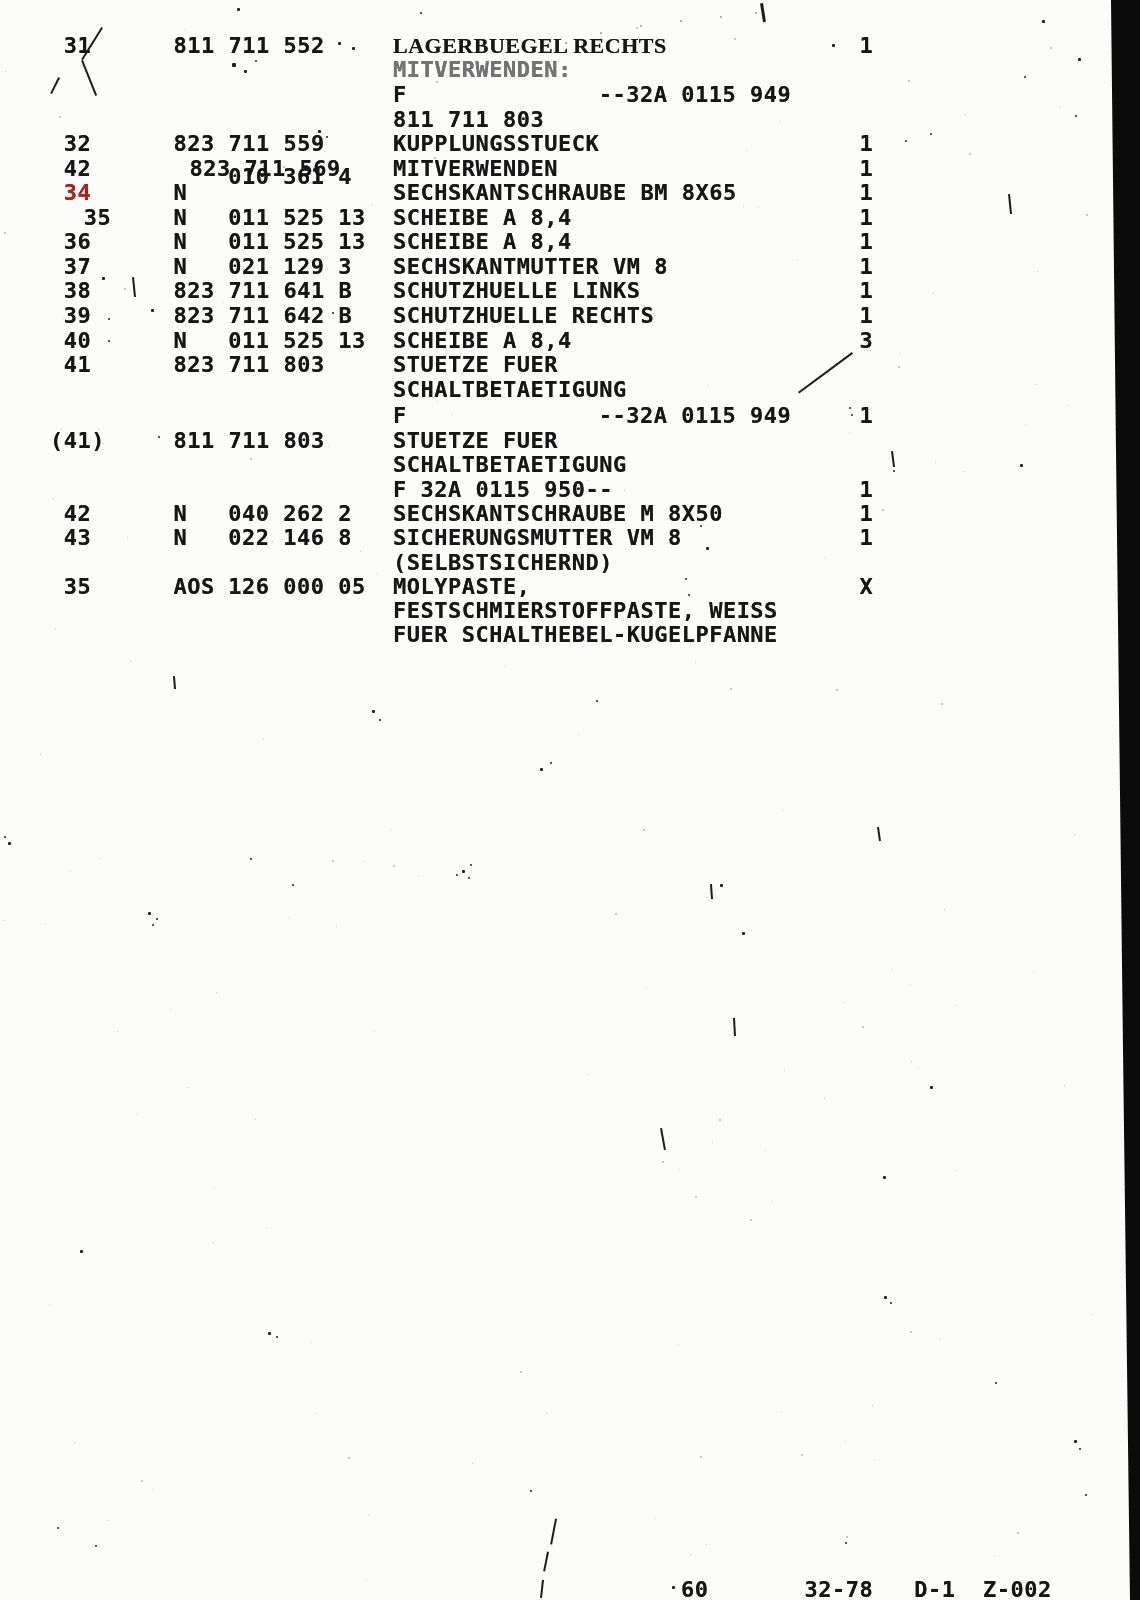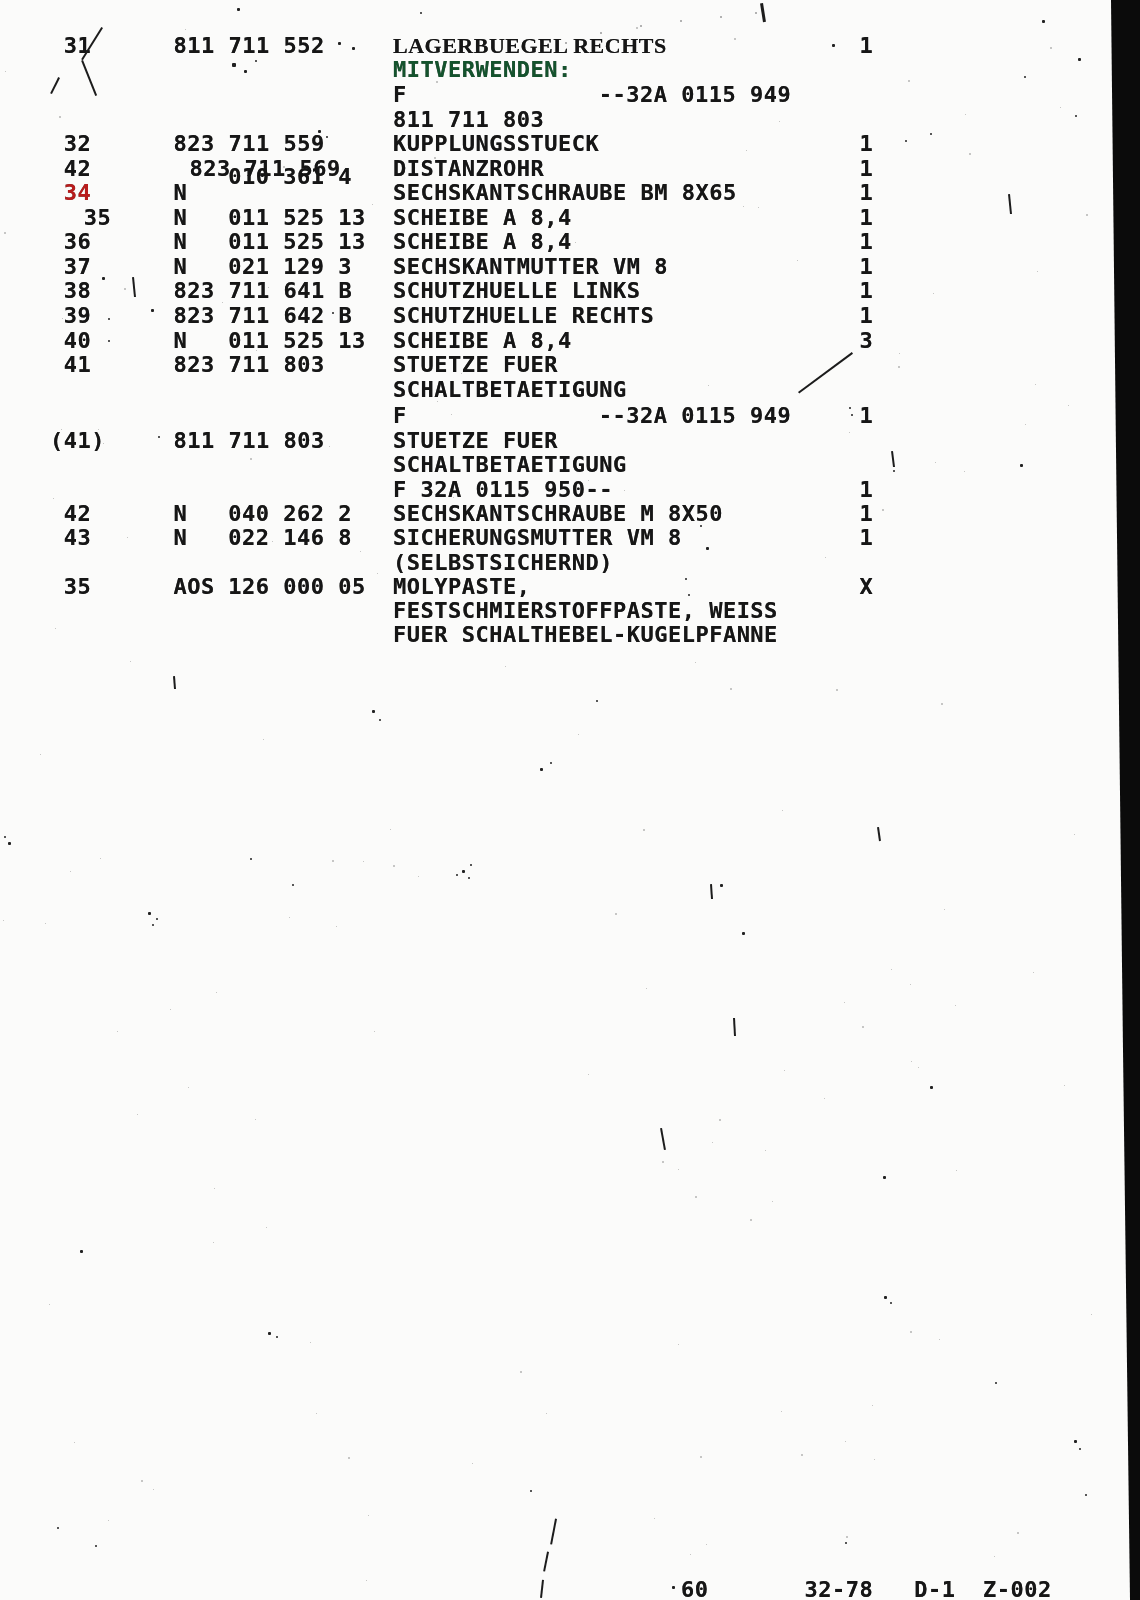--- a/index.html
+++ b/index.html
@@ -29,31 +29,31 @@
 </style>
 </head>
 <body>
 
 <div id="page">
   <div id="text-layer">
       <span class="seg" style="left: 63.72px; top: 33px; color: rgb(22, 22, 22);">31</span>
       <span class="seg" style="left: 173.48px; top: 33px; color: rgb(22, 22, 22);">811 711 552</span>
       <span class="seg" style="left: 393px; top: 33px; color: rgb(22, 22, 22); font-family: Liberation Serif, serif;">LAGERBUEGEL RECHTS</span>
       <span class="seg" style="left: 859.48px; top: 33px; color: rgb(22, 22, 22);">1</span>
-      <span class="seg" style="left: 393px; top: 57px; color: #14532d;">MITVERWENDEN:</span>
+      <span class="seg" style="left: 393px; top: 57px; color: #737373;">MITVERWENDEN:</span>
       <span class="seg" style="left: 393px; top: 82px; color: rgb(22, 22, 22);">F</span>
       <span class="seg" style="left: 598.8px; top: 82px; color: rgb(22, 22, 22);">--32A 0115 949</span>
       <span class="seg" style="left: 393px; top: 107px; color: rgb(22, 22, 22);">811 711 803</span>
       <span class="seg" style="left: 63.72px; top: 131px; color: rgb(22, 22, 22);">32</span>
       <span class="seg" style="left: 173.48px; top: 131px; color: rgb(22, 22, 22);">823 711 559</span>
       <span class="seg" style="left: 393px; top: 131px; color: rgb(22, 22, 22);">KUPPLUNGSSTUECK</span>
       <span class="seg" style="left: 859.48px; top: 131px; color: rgb(22, 22, 22);">1</span>
       <span class="seg" style="left: 63.72px; top: 156px; color: rgb(22, 22, 22);">42</span>
       <span class="seg" style="left: 173.48px; top: 156px; color: rgb(22, 22, 22); margin-left: 16px;">823 711 569</span>
-      <span class="seg" style="left: 393px; top: 156px; color: rgb(22, 22, 22);">DISTANZROHR</span>
+      <span class="seg" style="left: 393px; top: 156px; color: rgb(22, 22, 22);">MITVERWENDEN</span>
       <span class="seg" style="left: 859.48px; top: 156px; color: rgb(22, 22, 22);">1</span>
       <span class="seg" style="left: 63.72px; top: 180px; color: #b91c1c;">34</span>
       <span class="seg" style="left: 173.48px; top: 180px; color: rgb(22, 22, 22);">N</span>
       <span class="seg" style="left: 228.36px; top: 164px; color: rgb(22, 22, 22);">010 361 4</span>
       <span class="seg" style="left: 393px; top: 180px; color: rgb(22, 22, 22);">SECHSKANTSCHRAUBE BM 8X65</span>
       <span class="seg" style="left: 859.48px; top: 180px; color: rgb(22, 22, 22);">1</span>
       <span class="seg" style="left: 63.72px; top: 205px; color: rgb(22, 22, 22); margin-left: 20px;">35</span>
       <span class="seg" style="left: 173.48px; top: 205px; color: rgb(22, 22, 22);">N</span>
       <span class="seg" style="left: 228.36px; top: 205px; color: rgb(22, 22, 22);">011 525 13</span>
       <span class="seg" style="left: 393px; top: 205px; color: rgb(22, 22, 22);">SCHEIBE A 8,4</span>

